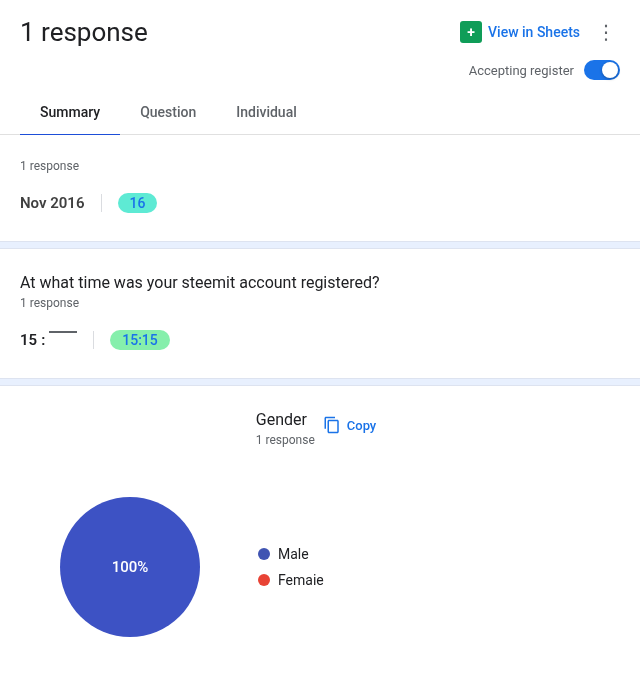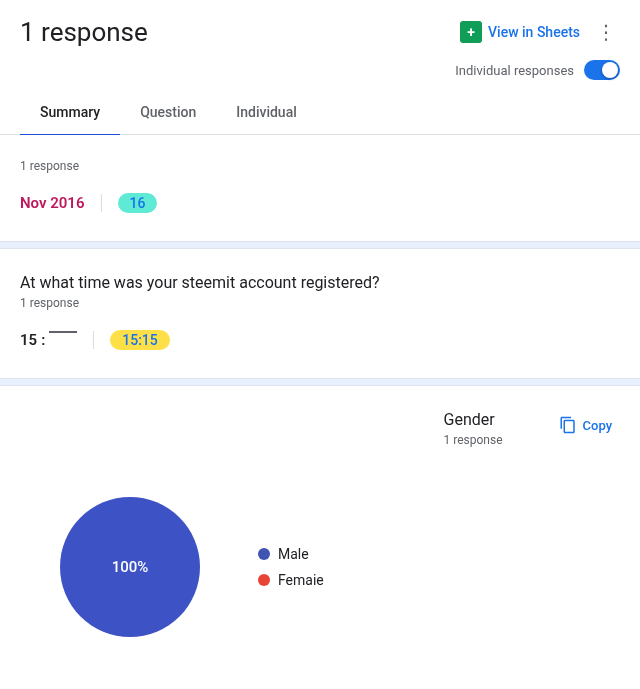--- a/index.html
+++ b/index.html
@@ -137,21 +137,21 @@
 
     
     .date-display {
       display: flex;
       align-items: center;
       gap: 0;
     }
     .date-value {
       font-size: 15px;
       font-weight: 600;
-      color: #be185d;
+      color: #404040;
       padding-right: 16px;
       border-right: 1px solid #dadce0;
     }
     .date-count-badge {
       background: #5eead4;
       color: #1a73e8;
       border-radius: 12px;
       padding: 2px 12px;
       font-size: 14px;
       font-weight: 500;
@@ -175,39 +175,38 @@
     }
     .time-colon {
       color: #202124;
     }
     .time-blank {
       display: inline-block;
       width: 28px;
       border-bottom: 2px solid #5f6368;
     }
     .time-result-badge {
-      background: #fde047;
+      background: #86efac;
       color: #1a73e8;
       border-radius: 12px;
       padding: 2px 12px;
       font-size: 14px;
       font-weight: 500;
       margin-left: 16px;
     }
 
     
     .gender-card {
       padding: 24px 20px 28px 20px;
       background: #fff;
     }
     .gender-header {
       display: flex;
-      justify-content: flex-end;
+      justify-content: center;
       align-items: flex-start;
-      gap: 48px;
     }
     .gender-title-group {}
     .gender-title {
       font-size: 16px;
       color: #202124;
       font-weight: 400;
       margin-bottom: 4px;
     }
     .copy-btn {
       display: flex;
@@ -274,21 +273,21 @@
   <div class="header-right">
     <a class="view-in-sheets">
       <span class="sheets-icon">+</span>
       <span>View in Sheets</span>
     </a>
     <span class="more-icon">⋮</span>
   </div>
 </div>
 
 <div class="toggle-row">
-  <span class="toggle-label">Individual responses</span>
+  <span class="toggle-label">Accepting register</span>
   <div class="toggle"></div>
 </div>
 
 <div class="tabs">
   <div class="tab active">Summary</div>
   <div class="tab">Question</div>
   <div class="tab">Individual</div>
 </div>
 
 <div class="card">

